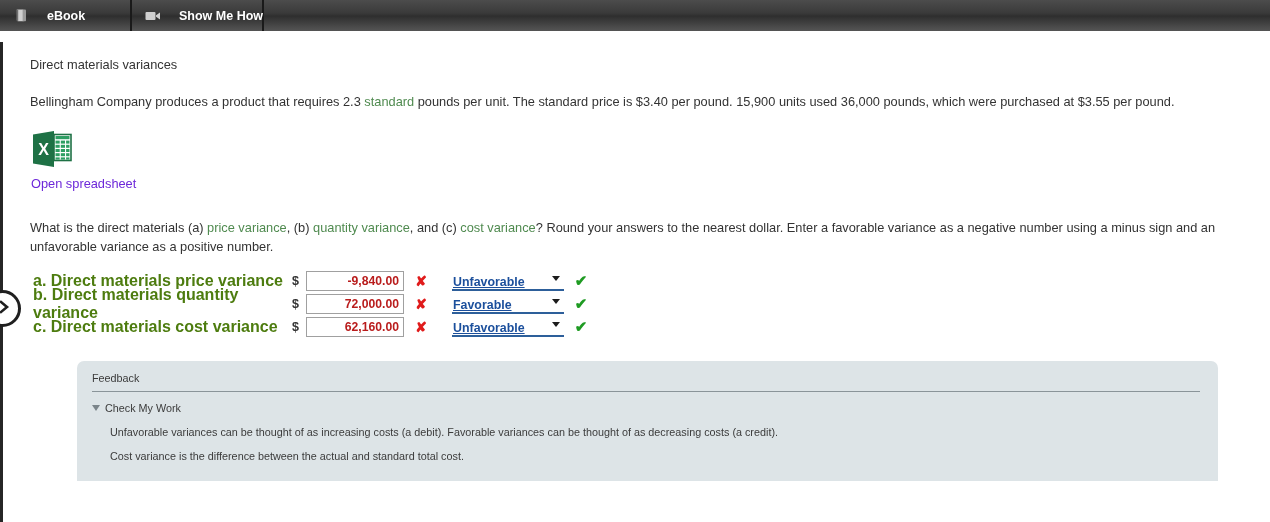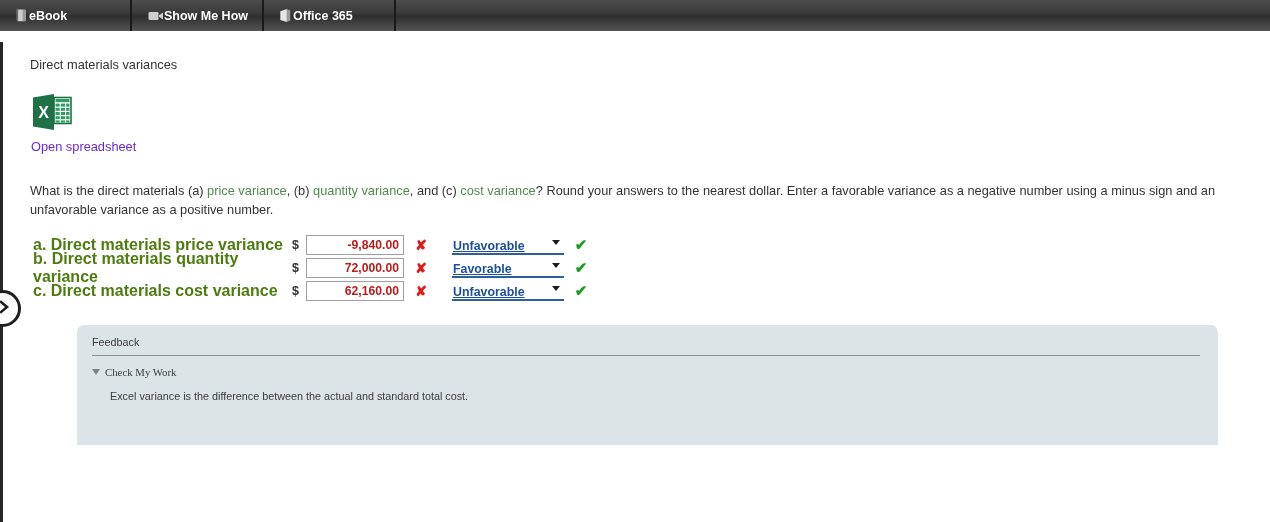--- a/index.html
+++ b/index.html
@@ -34,31 +34,31 @@
     box-sizing: border-box;
     color: #ffffff;
     font-size: 13.5px;
     font-weight: bold;
     letter-spacing: 0.1px;
     border-right: 2px solid #1a1a1a;
   }
   .tab {
     display: flex;
     align-items: center;
-    gap: 0;
+    gap: 18px;
     padding: 0 14px 0 13px;
     box-sizing: border-box;
     border-right: 2px solid #1a1a1a;
     color: #ffffff;
     font-size: 12.5px;
     font-weight: bold;
     white-space: nowrap;
   }
   .tab.t-ebook { width: 132px; }
-  .tab.t-smh  { width: 132px; justify-content: flex-end; }
+  .tab.t-smh  { width: 132px; }
   .tab.t-o365 { width: 132px; }
   .tab-icon {
     width: 16px; height: 16px;
     display: flex; align-items: center; justify-content: center;
     flex: none;
   }
   .topbar-rest { flex: 1 1 auto; }
 
   
   .content {
@@ -234,21 +234,20 @@
   }
   .cmw-caret {
     width: 0; height: 0;
     border-left: 4px solid transparent;
     border-right: 4px solid transparent;
     border-top: 6px solid #7b858a;
   }
   .cmw-label {
     font-size: 10.8px;
     color: #3b3b3b;
-    font-family: Liberation Serif, serif;
   }
   .fb-line {
     font-size: 10.8px;
     color: #3b3b3b;
     padding-left: 33px;
     margin-top: 12px;
   }
 </style>
 </head>
 <body>
@@ -269,38 +268,32 @@
   <div class="tab t-smh">
     <span class="tab-icon">
       <svg width="16" height="12" viewBox="0 0 16 12">
         <rect x="0.5" y="2" width="10" height="8" rx="1" fill="#cfcfcf"></rect>
         <path d="M11 5.2 L15 2.4 V9.6 L11 6.8 Z" fill="#cfcfcf"></path>
       </svg>
     </span>
     <span>Show Me How</span>
   </div>
 
-  <div class="tab t-o365">
-    <span class="tab-icon">
-      <svg width="14" height="15" viewBox="0 0 14 16">
-        <path d="M2 3.4 L9 1 V15 L2 12.8 Z" fill="#e6e6e6"></path>
-        <path d="M9 1 L12.6 2.6 V13.4 L9 15 Z" fill="#9a9a9a"></path>
-      </svg>
-    </span>
-    <span>Office 365</span>
-  </div>
 
   <div class="topbar-rest"></div>
 </div>
 
 <div class="content">
   <div class="inner">
 
     <p class="para first">Direct materials variances</p>
 
+    <p class="para">
+      <span>Bellingham Company produces a product that requires 2.3 </span><span class="glossary">standard</span><span> pounds per unit. The standard price is $3.40 per pound. 15,900 units used 36,000 pounds, which were purchased at $3.55 per pound.</span>
+    </p>
 
 
     <div class="excel-block">
       <span class="excel-icon">
         <svg width="42" height="38" viewBox="0 0 42 38">
           <path d="M2 4.5 L23 1 V37 L2 33.5 Z" fill="#1e7145"></path>
           <rect x="23" y="4.5" width="17" height="26" fill="#ffffff" stroke="#1e7145" stroke-width="1.6"></rect>
           <g fill="#2e9e63">
             <rect x="24.5" y="6" width="14" height="3.2"></rect>
             <rect x="24.5" y="10.6" width="4.2" height="3"></rect>
@@ -369,21 +362,22 @@
 
     </div>
 
     <div class="feedback">
       <div class="feedback-title">Feedback</div>
       <div class="feedback-divider"></div>
       <div class="cmw">
         <span class="cmw-caret"></span>
         <span class="cmw-label">Check My Work</span>
       </div>
-      <div class="fb-line">Excel variance is the difference between the actual and standard total cost.</div>
+      <div class="fb-line">Unfavorable variances can be thought of as increasing costs (a debit). Favorable variances can be thought of as decreasing costs (a credit).</div>
+      <div class="fb-line">Cost variance is the difference between the actual and standard total cost.</div>
     </div>
 
   </div>
 </div>
 
 <div class="left-nav">
   <span>
     <svg width="12" height="14" viewBox="0 0 12 14">
       <path d="M3 2 L9 7 L3 12" fill="none" stroke="#1f1f1f" stroke-width="2.6" stroke-linecap="square"></path>
     </svg>

